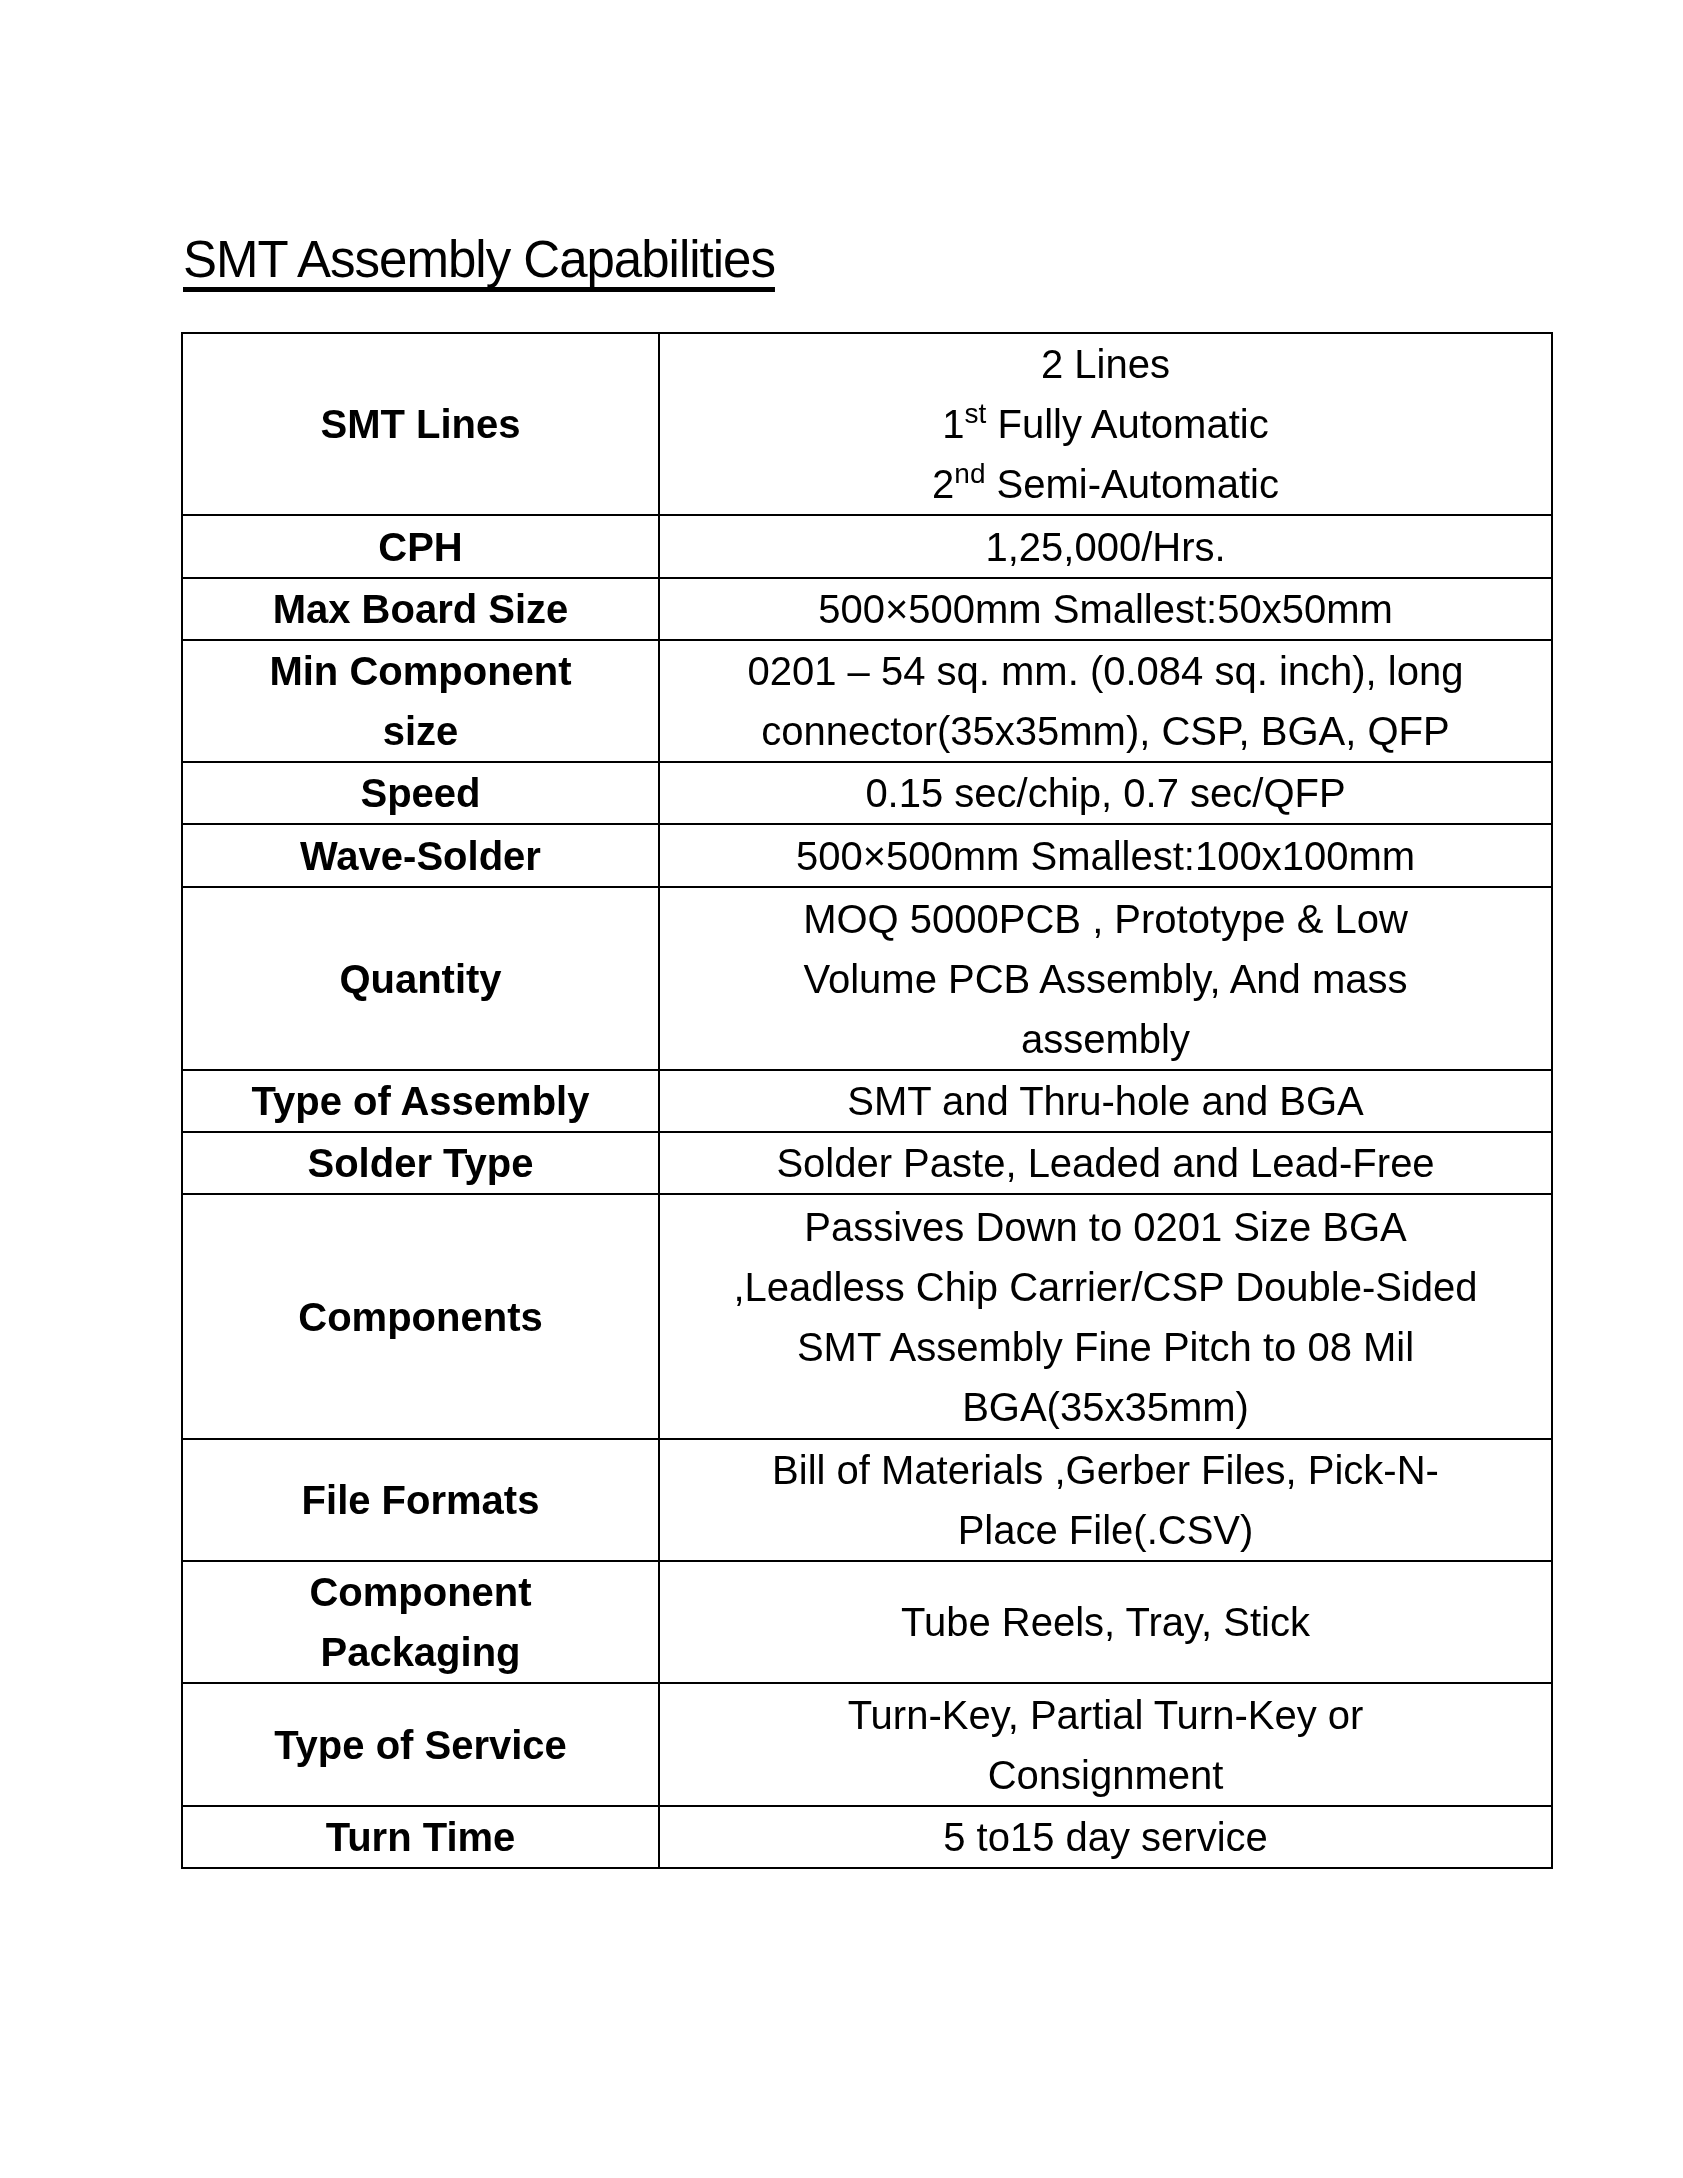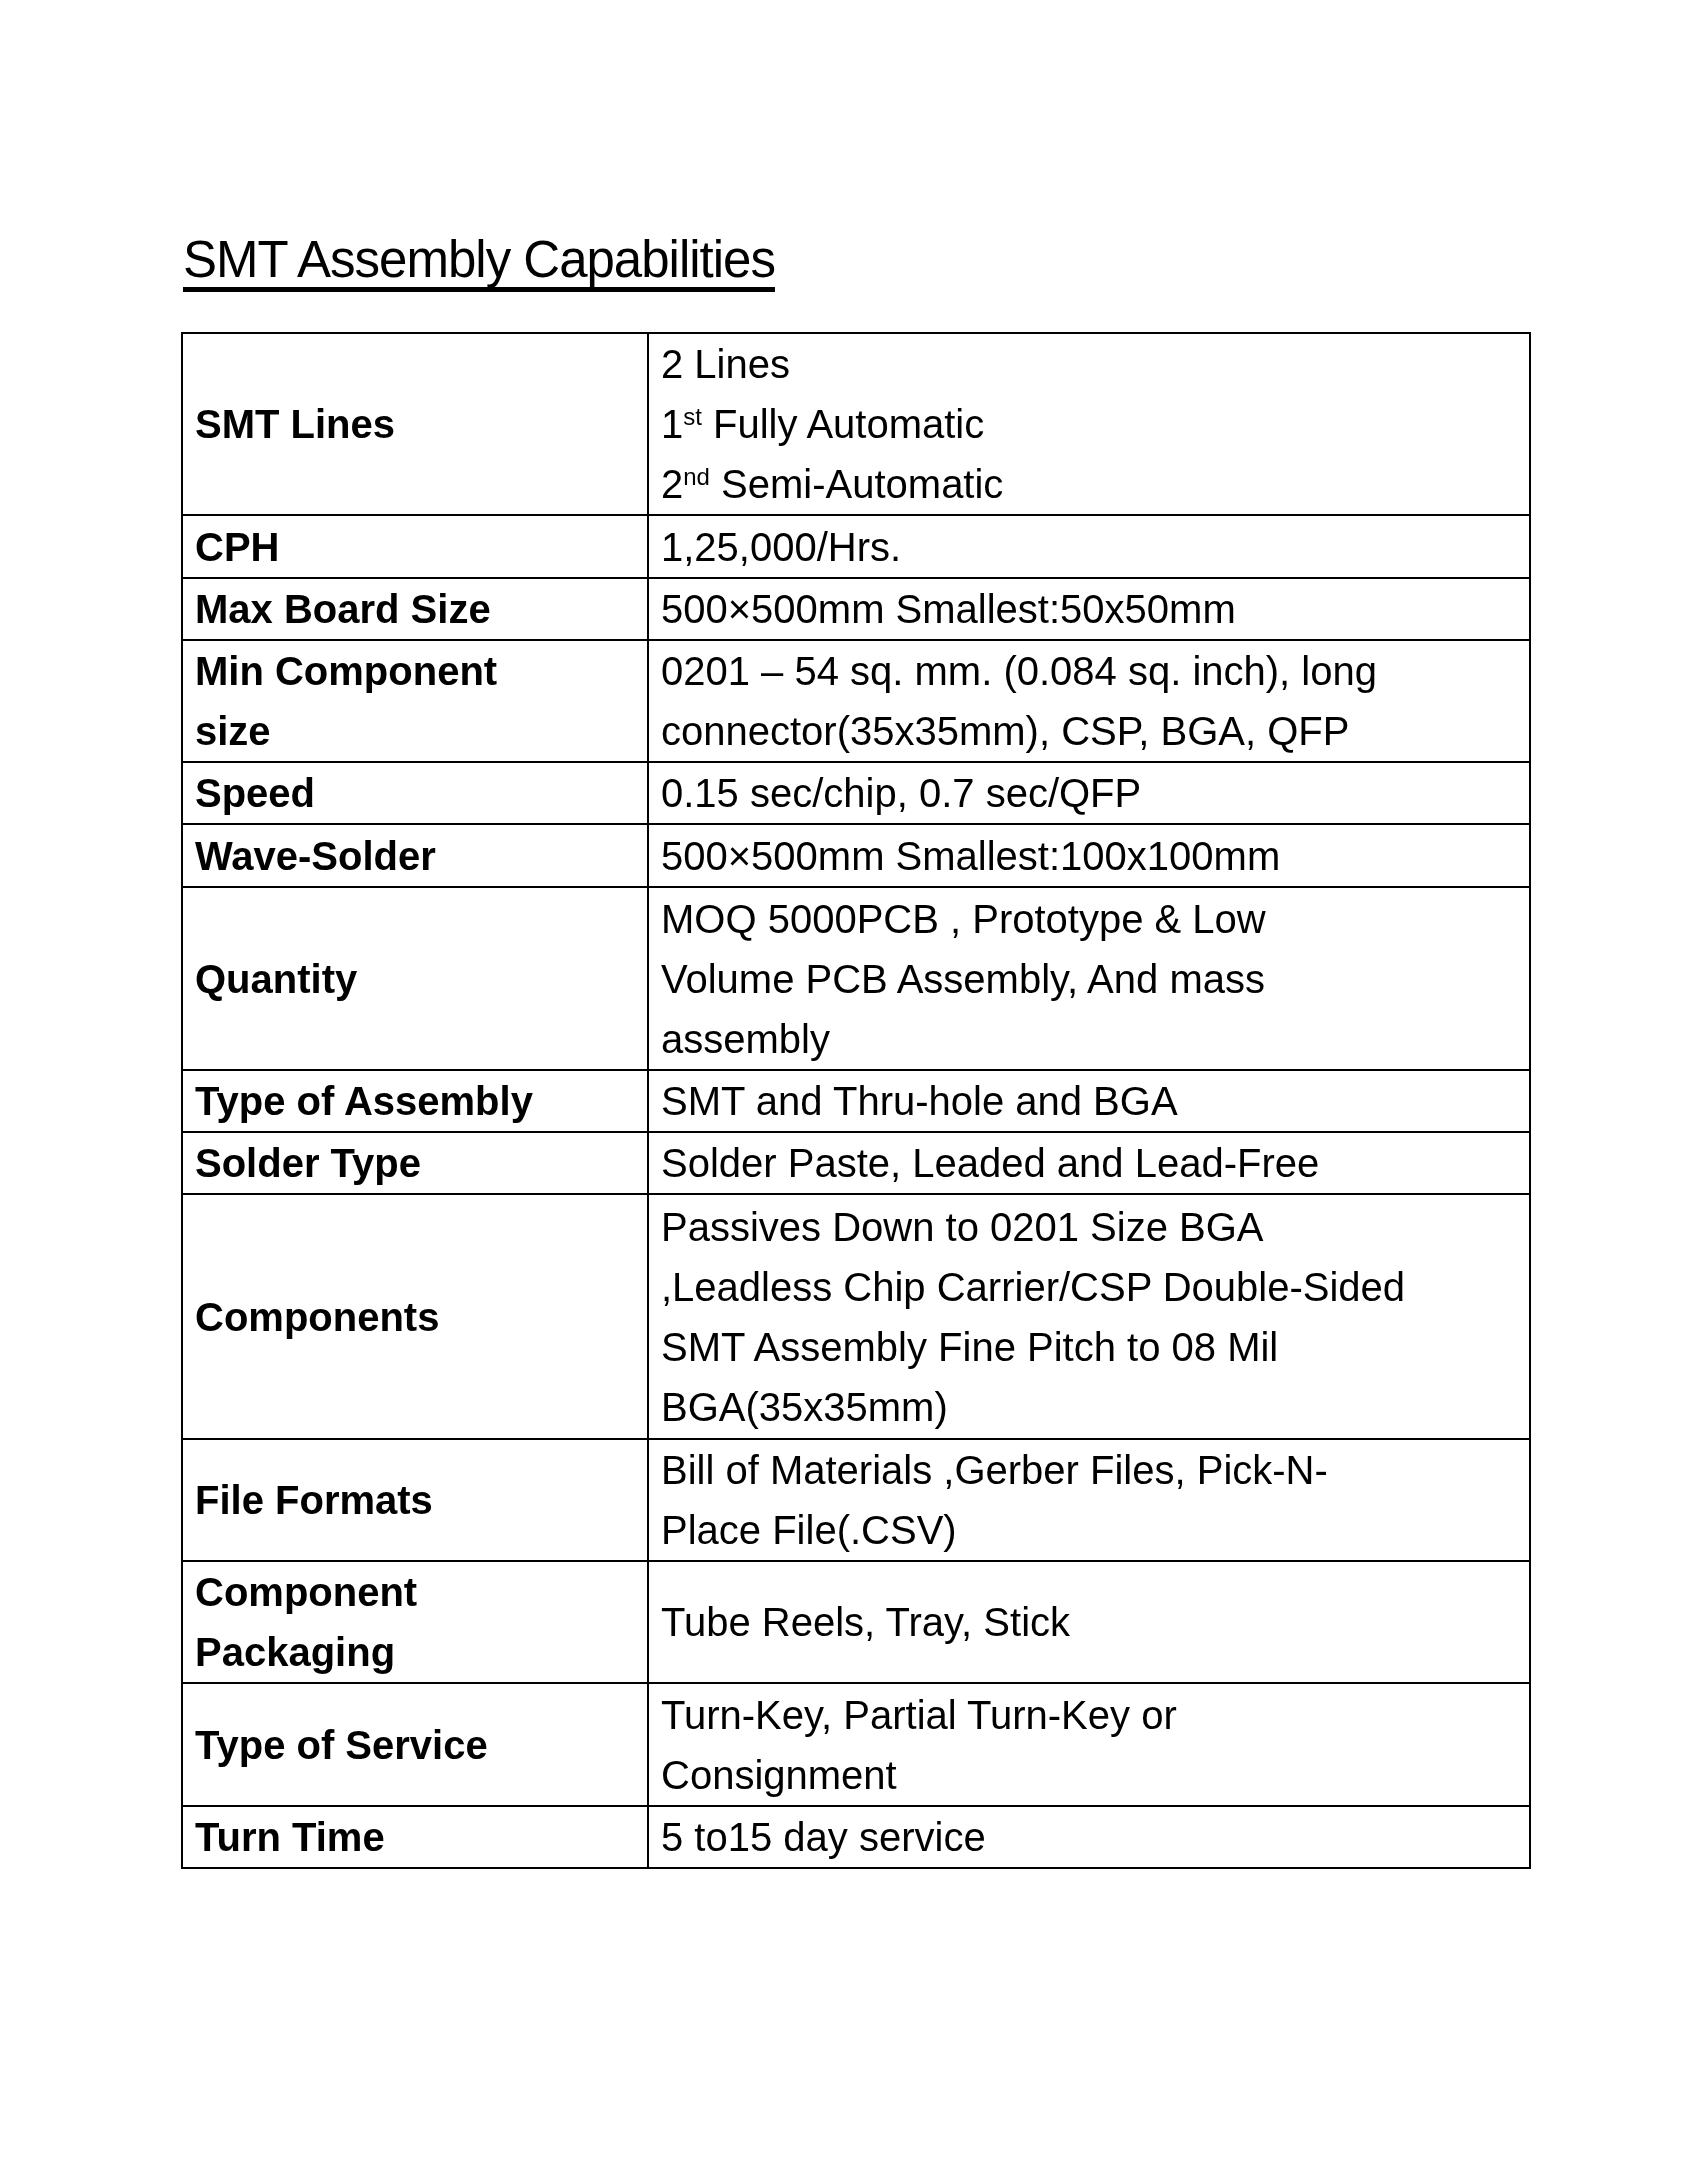--- a/index.html
+++ b/index.html
@@ -31,28 +31,29 @@
     top: 332px;
     width: 1319px;
     border-collapse: collapse;
     table-layout: fixed;
   }
   table.caps td {
     border: 2px solid #000000;
     vertical-align: middle;
     font-size: 40px;
     line-height: 60px;
-    padding: 0 1px 0 12px;
+    padding: 0 12px 0 12px;
     overflow: hidden;
+    text-align: center;
   }
   td.label-cell { width: 451px; font-weight: bold; margin-left: 23px; }
   td.value-cell { width: 867px; }
   .line { white-space: nowrap; }
   sup.ord {
-    font-size: 24px;
+    font-size: 28px;
     line-height: 0;
     position: relative;
     top: -0.55em;
     vertical-align: baseline;
   }
   
   tr:nth-child(1)  { height: 181px; }
   tr:nth-child(2)  { height: 63px;  }
   tr:nth-child(3)  { height: 62px; border-radius: 22px;  }
   tr:nth-child(4)  { height: 121px; }

